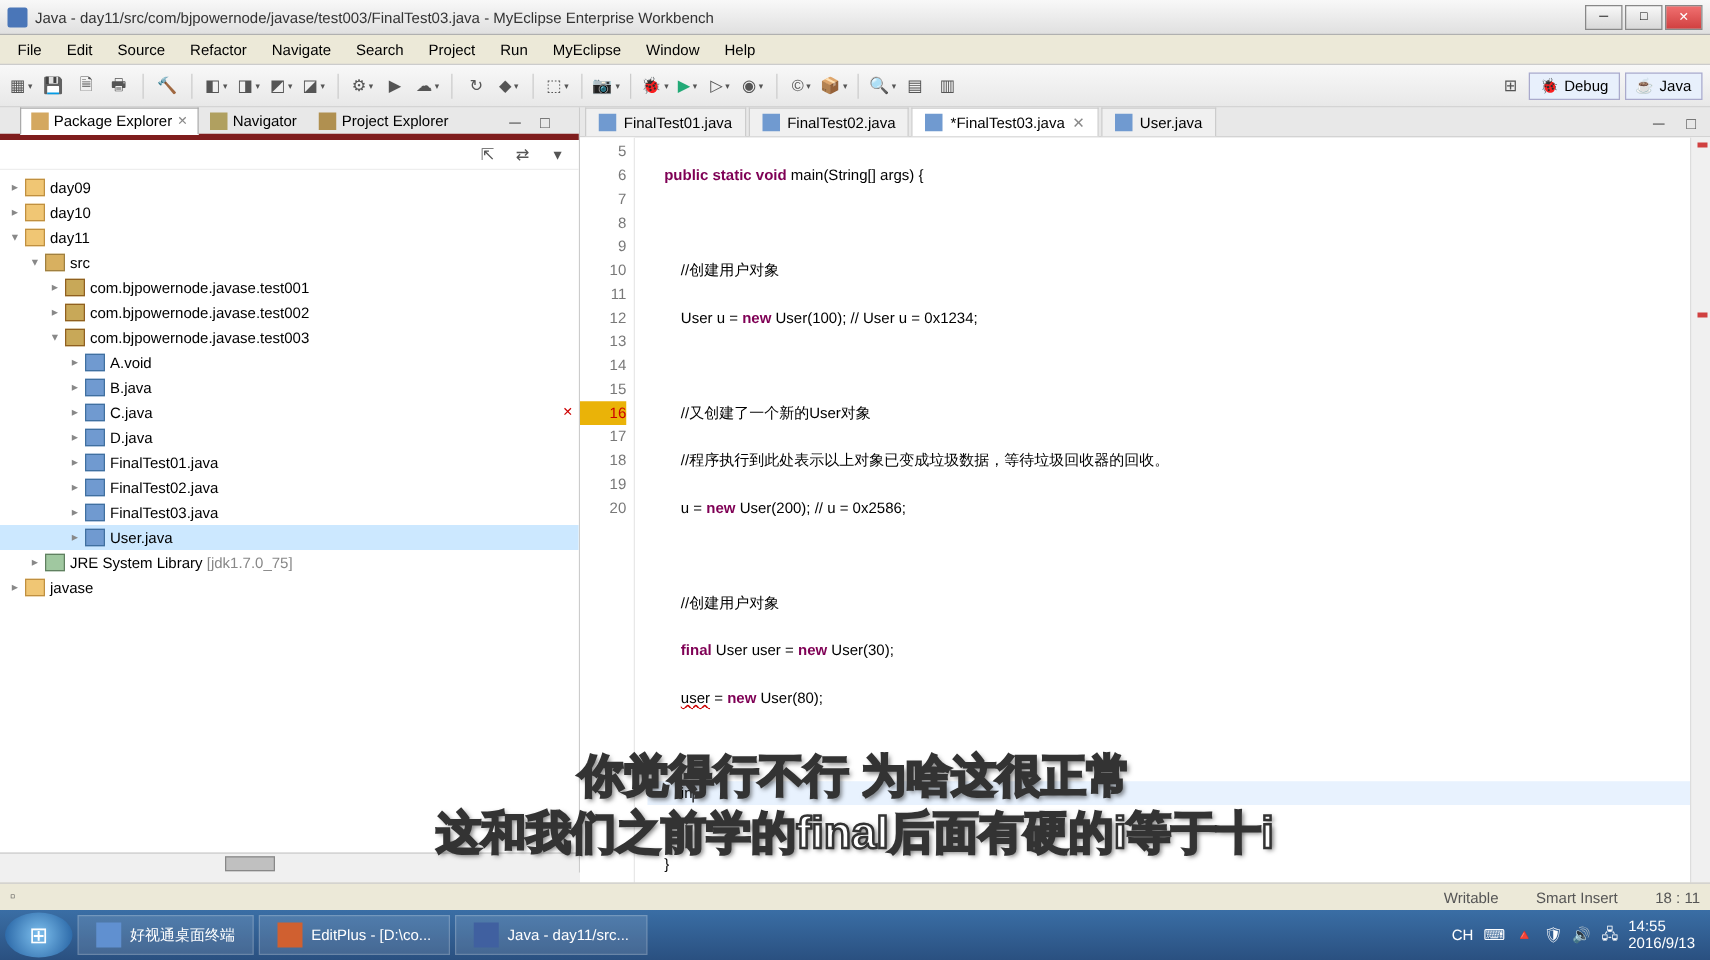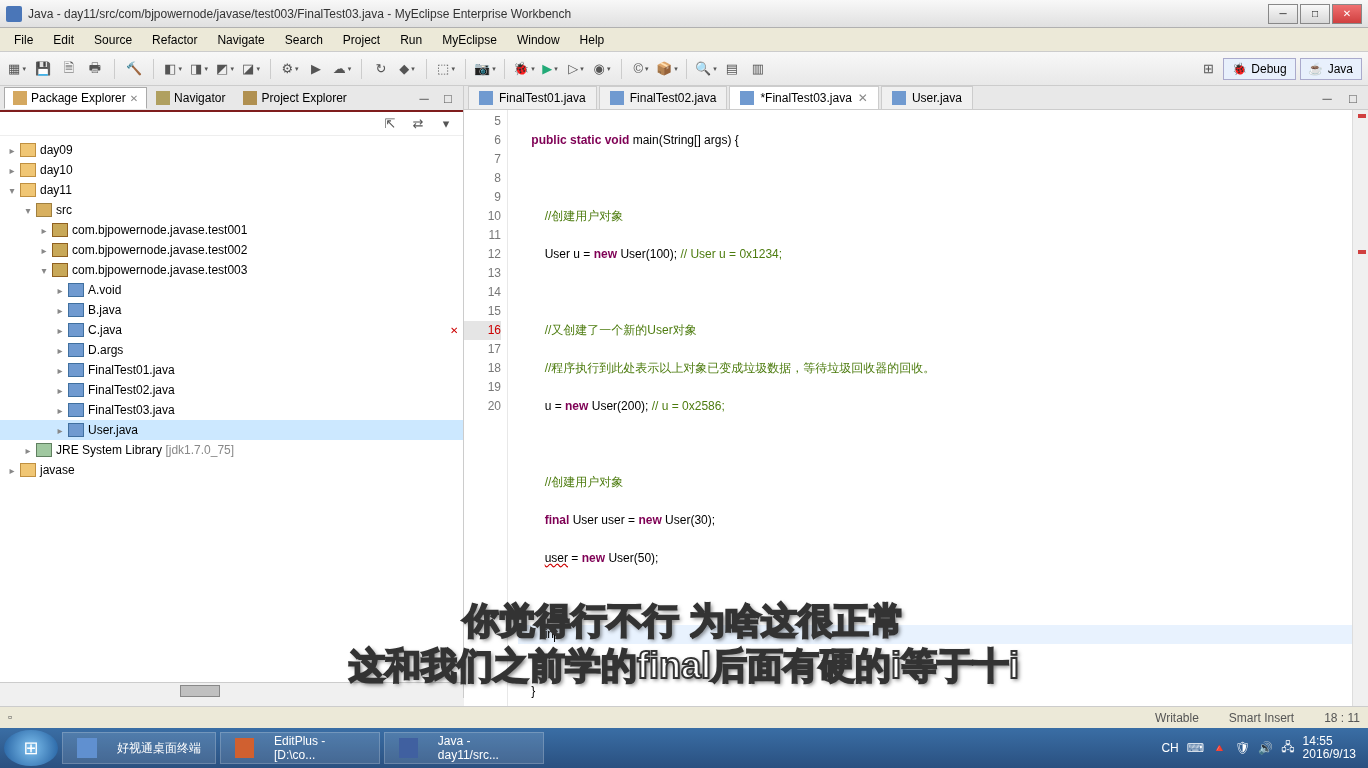--- a/index.html
+++ b/index.html
@@ -13,21 +13,21 @@
 .menubar { height:24px; background:#ece9d8; display:flex; align-items:center; padding:0 4px; border-bottom:1px solid #ccc; }
 .menubar span { padding:0 10px; cursor:default; }
 .toolbar { height:34px; background:linear-gradient(#f8f8f8,#e8e8e8); border-bottom:1px solid #ccc; display:flex; align-items:center; padding:0 6px; gap:4px; }
 .tbtn { width:22px; height:22px; border:1px solid transparent; display:inline-flex; align-items:center; justify-content:center; font-size:13px; color:#555; }
 .tsep { width:1px; height:20px; background:#ccc; margin:0 4px; }
 .tbtn.dd::after { content:"▾"; font-size:7px; margin-left:2px; color:#555; }
 .persp { margin-left:auto; display:flex; gap:4px; }
 .persp-btn { padding:2px 8px; border:1px solid #aac; background:#e8f0fc; display:flex; align-items:center; gap:4px; }
 .main { display:flex; height:612px; }
 .left-area { width:464px; display:flex; flex-direction:column; border-right:1px solid #ccc; }
-.view-tabs { height:26px; background:#e8e8e8; display:flex; align-items:center; border-bottom:2px solid #7f1d1d; padding:0 4px; }
+.view-tabs { height:26px; background:#e8e8e8; display:flex; align-items:flex-start; border-bottom:5px solid #7f1d1d; padding:0 16px; }
 .vtab { padding:3px 8px; display:flex; align-items:center; gap:4px; border:1px solid transparent; }
 .vtab.active { background:#fff; border:1px solid #aaa; border-bottom-color:#fff; }
 .vtab .vicon { width:14px; height:14px; background:#d4a860; }
 .vtab .close-x { color:#888; font-size:10px; }
 .view-toolbar { height:24px; display:flex; justify-content:flex-end; align-items:center; padding:0 6px; gap:6px; background:#fff; border-bottom:1px solid #eee; }
 .tree { flex:1; background:#fff; overflow:auto; padding:4px 0; }
 .tree-row { display:flex; align-items:center; height:20px; padding-left:4px; cursor:default; }
 .tree-row.sel { background:#cce8ff; }
 .tw { width:16px; text-align:center; color:#888; font-size:10px; }
 .ticon { width:16px; height:14px; margin-right:4px; display:inline-block; }
@@ -41,44 +41,44 @@
 .left-scroll { height:16px; background:#f0f0f0; border-top:1px solid #ccc; position:relative; }
 .left-thumb { position:absolute; left:180px; width:40px; height:12px; top:2px; background:#c0c0c0; border:1px solid #888; }
 .right-area { flex:1; display:flex; flex-direction:column; }
 .editor-tabs { height:26px; background:#e8e8e8; display:flex; align-items:flex-end; padding:0 4px; border-bottom:1px solid #ccc; }
 .etab { padding:4px 10px; display:flex; align-items:center; gap:6px; border:1px solid #ccc; border-bottom:none; background:#f0f0f0; margin-right:2px; }
 .etab.active { background:#fff; }
 .etab .jicon { width:14px; height:14px; background:#709ad0; }
 .etab-btns { margin-left:auto; display:flex; gap:4px; }
 .editor { flex:1; display:flex; background:#fff; font-family:"Courier New",monospace; font-size:14px; position:relative; }
 .gutter { width:44px; background:#fff; border-right:1px solid #e8e8e8; text-align:right; padding:2px 6px 0 0; color:#787878; line-height:19px; }
-.gutter .err { background:#e5e5e5; color:#c00; position:relative; }
+.gutter .err { background:#eab308; color:#c00; position:relative; }
 .gutter .err::before { content:"✕"; position:absolute; left:-14px; color:#c00; font-size:10px; }
 .code { flex:1; padding:2px 0 0 10px; line-height:19px; white-space:pre; color:#000; }
 .kw { color:#7f0055; font-weight:bold; }
-.cm { color:#4d7c0f; }
+.cm { color:#000000; }
 .err-u { text-decoration:underline wavy #c00; }
 .cur-line { background:#e8f2fe; display:inline-block; width:100%; }
 .caret { display:inline-block; width:1px; height:15px; background:#000; vertical-align:middle; }
 .ov-ruler { width:16px; background:#f0f0f0; border-left:1px solid #ddd; position:relative; }
 .ov-mark { position:absolute; right:2px; width:8px; height:4px; background:#d04040; }
 .editor-hscroll { height:16px; background:#f0f0f0; border-top:1px solid #ccc; }
 .console-area { height:226px; display:flex; flex-direction:column; border-top:3px solid #ccc; }
 .console-tabs { height:24px; background:#e8e8e8; display:flex; align-items:center; padding:0 4px; border-bottom:1px solid #ccc; }
 .ctab { padding:3px 10px; display:flex; align-items:center; gap:4px; background:#fff; border:1px solid #aaa; }
 .console-toolbar { margin-left:auto; display:flex; gap:2px; align-items:center; }
 .console-info { padding:3px 6px; color:#888; background:#fff; border-bottom:1px solid #eee; font-size:11px; }
 .subtitle { position:absolute; left:0; right:0; bottom:80px; text-align:center; pointer-events:none; }
 .subtitle div { font-size:36px; font-weight:bold; color:#fff; -webkit-text-stroke:2px #333; text-shadow:2px 2px 4px rgba(0,0,0,.6); line-height:1.25; }
 .statusbar { position:absolute; bottom:40px; left:0; right:0; height:22px; background:#ece9d8; border-top:1px solid #ccc; display:flex; align-items:center; padding:0 8px; color:#555; }
 .statusbar .sr { margin-left:auto; display:flex; gap:30px; }
 .sb-icon { width:16px; height:16px; display:inline-block; }
 .taskbar { position:absolute; bottom:0; left:0; right:0; height:40px; background:linear-gradient(#3a6ea5,#2a5080); display:flex; align-items:center; padding:0 4px; }
 .start { width:54px; height:36px; background:radial-gradient(circle,#7ec0ee,#1e5a9c); border-radius:50%; display:flex; align-items:center; justify-content:center; color:#fff; font-size:18px; }
-.task { height:32px; padding:0 14px; margin-left:4px; background:rgba(255,255,255,.12); border:1px solid rgba(255,255,255,.2); display:flex; align-items:center; gap:20px; color:#fff; max-width:160px; }
+.task { height:32px; padding:0 14px; margin-left:4px; background:rgba(255,255,255,.12); border:1px solid rgba(255,255,255,.2); display:flex; align-items:center; gap:7px; color:#fff; max-width:160px; }
 .task .ticon2 { width:20px; height:20px; background:#e07030; }
 .tray { margin-left:auto; display:flex; align-items:center; gap:8px; color:#fff; padding-right:8px; }
 .tray .clock { font-size:11px; line-height:1.1; }
 .mm { display:flex; align-items:center; gap:2px; margin-left:6px; color:#777; font-size:10px; }
 </style>
 </head>
 <body>
 
 <div class="titlebar">
   <span class="app-icon"></span>
@@ -220,21 +220,21 @@
           <span class="tlabel">B.java</span>
         </div>
       <div class="tree-row" style="padding-left:52px">
           <span class="tw">▸</span>
           <span class="ticon java"></span>
           <span class="tlabel">C.java</span>
         </div>
       <div class="tree-row" style="padding-left:52px">
           <span class="tw">▸</span>
           <span class="ticon java"></span>
-          <span class="tlabel">D.args</span>
+          <span class="tlabel">D.java</span>
         </div>
       <div class="tree-row" style="padding-left:52px">
           <span class="tw">▸</span>
           <span class="ticon java"></span>
           <span class="tlabel">FinalTest01.java</span>
         </div>
       <div class="tree-row" style="padding-left:52px">
           <span class="tw">▸</span>
           <span class="ticon java"></span>
           <span class="tlabel">FinalTest02.java</span>
@@ -313,21 +313,21 @@
 <div> </div>
 <div>        <span class="cm">//创建用户对象</span></div>
 <div>        <span>User u = </span><span class="kw">new</span><span> User(100); </span><span class="cm">// User u = 0x1234;</span></div>
 <div> </div>
 <div>        <span class="cm">//又创建了一个新的User对象</span></div>
 <div>        <span class="cm">//程序执行到此处表示以上对象已变成垃圾数据，等待垃圾回收器的回收。</span></div>
 <div>        <span>u = </span><span class="kw">new</span><span> User(200); </span><span class="cm">// u = 0x2586;</span></div>
 <div> </div>
 <div>        <span class="cm">//创建用户对象</span></div>
 <div>        <span class="kw">final</span><span> User user = </span><span class="kw">new</span><span> User(30);</span></div>
-<div>        <span class="err-u">user</span><span> = </span><span class="kw">new</span><span> User(50);</span></div>
+<div>        <span class="err-u">user</span><span> = </span><span class="kw">new</span><span> User(80);</span></div>
 <div> </div>
 <div class="cur-line">        <span>in</span><span class="caret"></span></div>
 <div> </div>
 <div>    <span>}</span></div>
       </div>
       <div class="ov-ruler">
         <div class="ov-mark" style="top:4px"></div>
         <div class="ov-mark" style="top:140px"></div>
       </div>
     </div>

